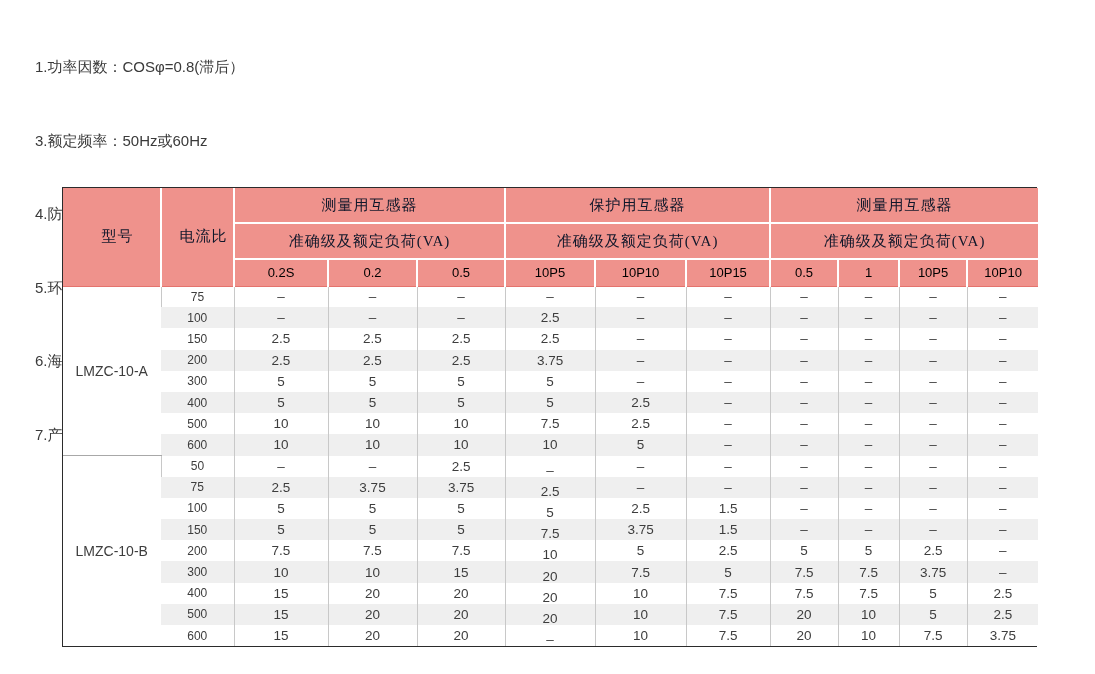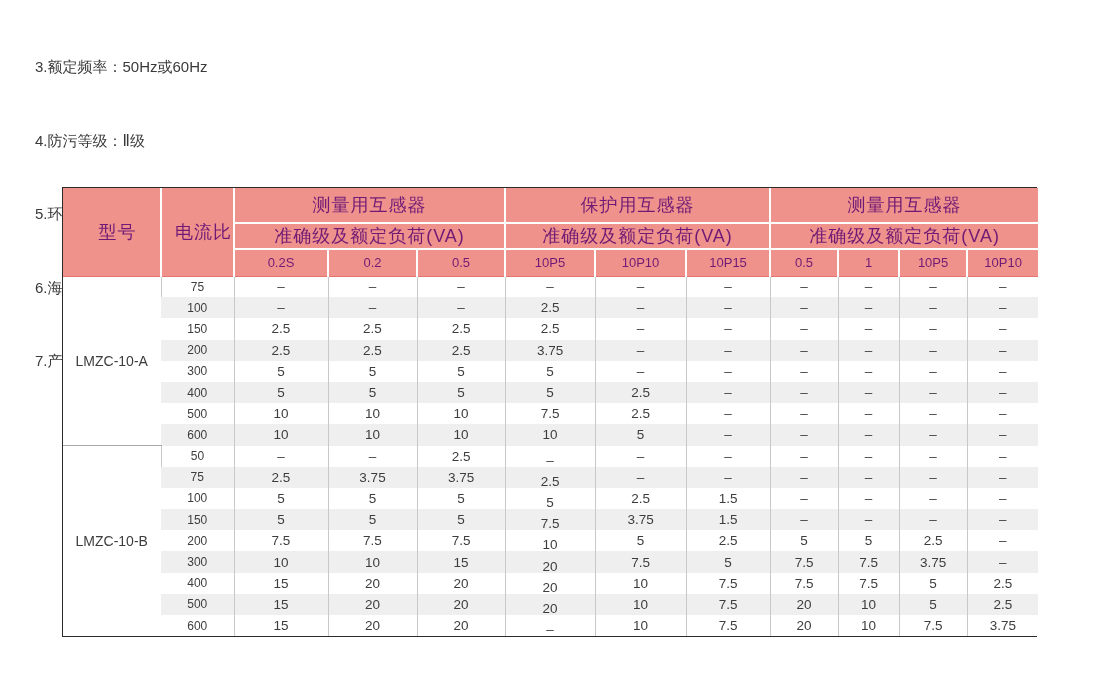--- a/index.html
+++ b/index.html
@@ -31,32 +31,32 @@
     background: #fff;
   }
   table {
     width: 100%;
     border-collapse: collapse;
     table-layout: fixed;
   }
 
   thead th {
     background: #ef928c;
-    color: #701a75;
+    color: #0f172a;
     font-weight: normal;
-    font-size: 18px;
+    font-size: 15px;
     letter-spacing: 1px;
     border: 2px solid #ffffff;
     text-align: center;
   }
   thead tr:nth-child(1) th { height: 35px; border-top: none; }
-  thead tr:nth-child(2) th { height: 24px; }
+  thead tr:nth-child(2) th { height: 36px; font-family: Liberation Serif, serif; }
   thead tr.cols th {
     height: 27px;
-    color: #701a75;
+    color: #000000;
     font-size: 13px;
     letter-spacing: 0;
     border-bottom: 1px solid #e4736d;
   }
   thead th:first-child { border-left: none; }
   thead th:last-child  { border-right: none; }
   thead tr:nth-child(1) th.rowspan-cell { border-bottom: 1px solid #e4736d; padding-left: 12px; }
 
   tbody td {
     height: 21.2px;
@@ -77,20 +77,21 @@
   }
   tbody td.model-cell.first { border-bottom: 1px solid #a8a8a8; }
   tbody td.ratio-cell { font-size: 12px; }
 
   .drop { display: inline-block; transform: translateY(4px); }
 </style>
 </head>
 <body>
 
 <div class="specs">
+  <div>1.功率因数：COSφ=0.8(滞后）</div>
   <div>3.额定频率：50Hz或60Hz</div>
   <div>4.防污等级：Ⅱ级</div>
   <div>5.环境温度：最低温度–5℃，最高温度+40℃，日均温度不过超过30℃</div>
   <div>6.海拔高度：≤1000米</div>
   <div>7.产品标准：GB/T20840.1   GB/T20840.2</div>
 </div>
 
 <div class="table-wrap">
   <table>
     <colgroup>

